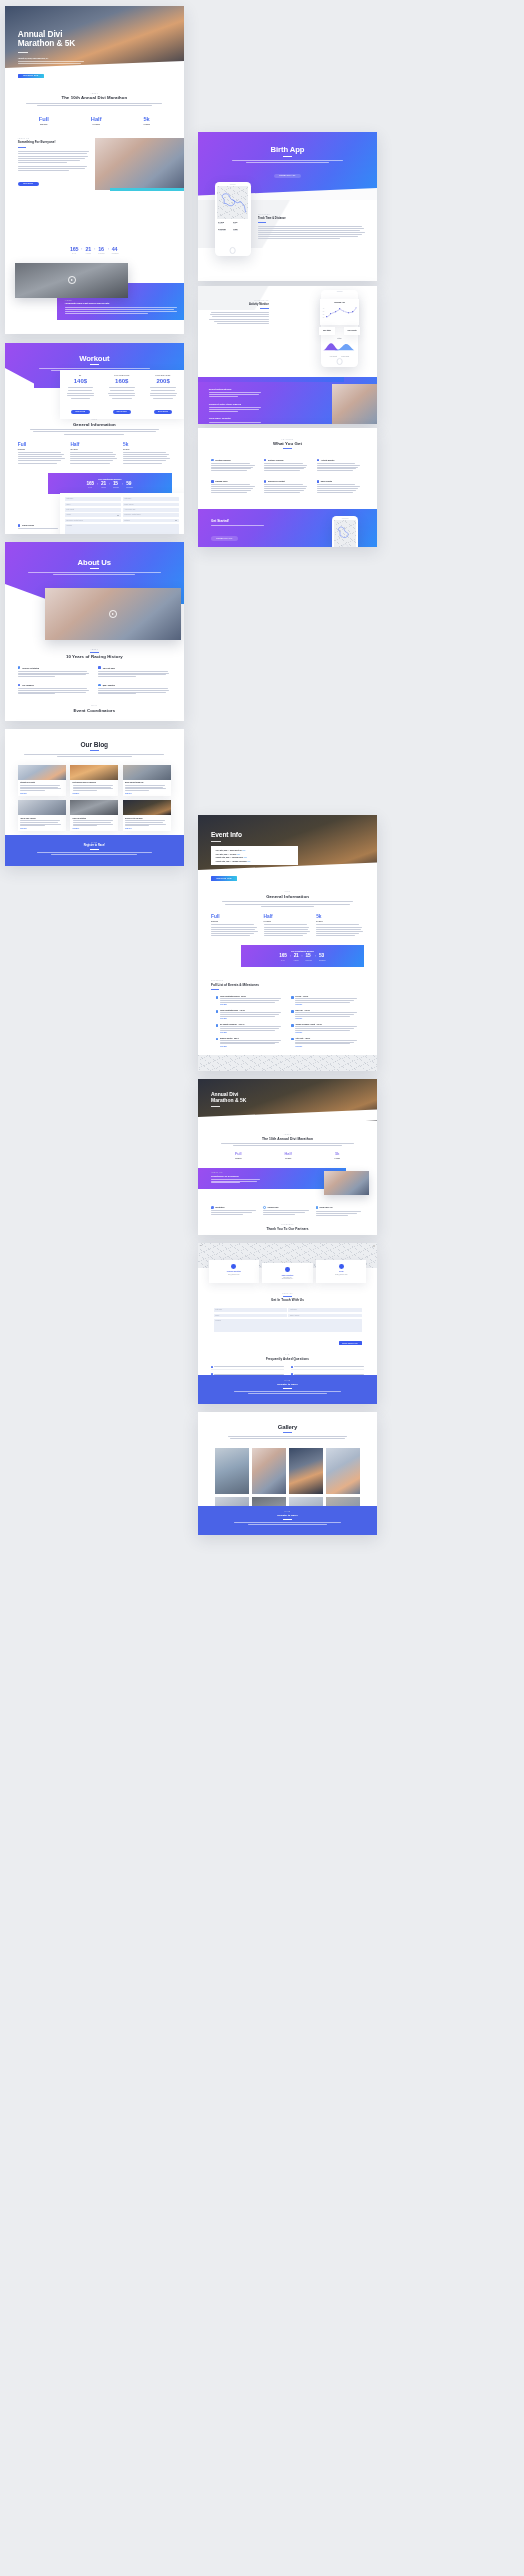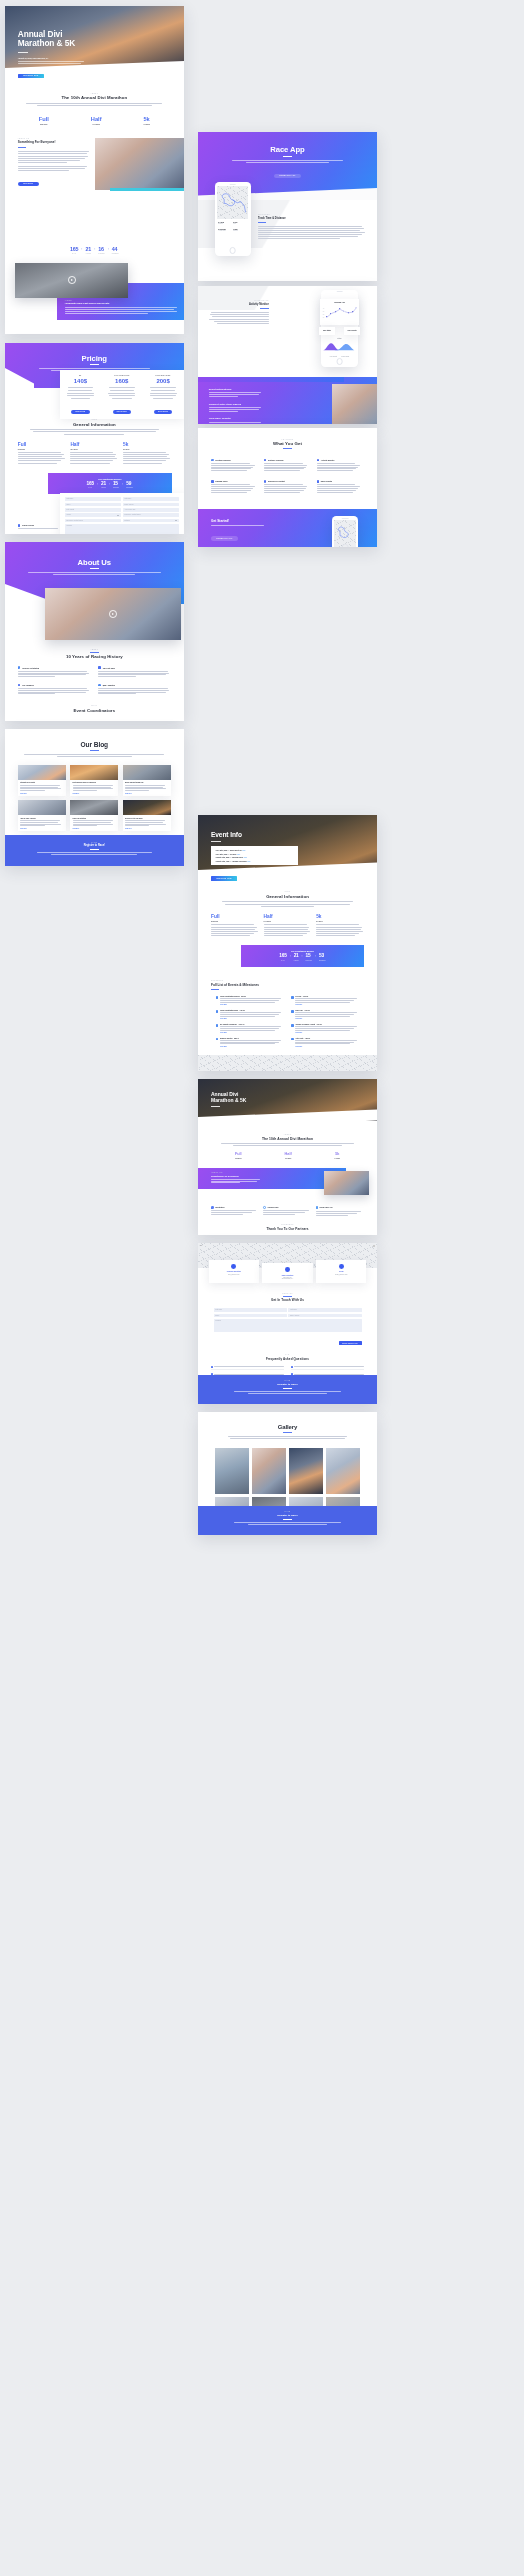--- a/index.html
+++ b/index.html
@@ -227,21 +227,21 @@
     
     
   </div>
 
 </div>
 
 <div class="page col-l" style="top:343px; height:191px;">
   <div class="grad" style="position:relative;height:45px;overflow:hidden;">
     <div style="position:absolute;left:0;bottom:-15.5px;width:29px;height:36px;background:#fff;transform:skewY(28deg);transform-origin:left bottom;"></div>
     <div style="padding-top:10.7px">
-      <div class="pagetitle">Pricing</div>
+      <div class="pagetitle">Workout</div>
       <div class="rule w"></div>
       <div style="margin-top:3px">
         <div class="tl w" style="width:62%;margin:0 auto 1.3px"></div>
         <div class="tl w" style="width:48%;margin:0 auto"></div>
       </div>
     </div>
   </div>
 
   <div class="card" style="position:absolute;left:55px;right:0px;top:27px;display:flex;padding:4.8px 0;">
     <div style="flex:1;padding:0 3px">
@@ -633,21 +633,21 @@
           </div>
       <div style="text-align:center;margin-top:4.2px"><span class="btn ghost">Register</span></div>
     </div>
   </div>
 </div>
 
 <div class="page col-r" style="top:132px; height:149px;">
   <div class="grad" style="position:relative;height:68px;overflow:hidden">
     <div style="position:absolute;left:0;right:0;bottom:0;height:12px;background:#fbfbfc;transform:skewY(-2.4deg);transform-origin:right bottom;"></div>
     <div style="padding-top:13px;position:relative">
-      <div class="pagetitle">Race App</div>
+      <div class="pagetitle">Birth App</div>
       <div class="rule w"></div>
       <div style="margin-top:3px">
             <div class="tl w" style="width:62%;margin:0 auto 1.3px"></div>
             <div class="tl w" style="width:46%;margin:0 auto"></div>
           </div>
       <div style="text-align:center;margin-top:4.8px"><span class="btn ghost">Download App</span></div>
     </div>
   </div>
   <div style="position:absolute;inset:68px 0 auto 0;height:48px;background:linear-gradient(120deg,#f2f3f5 0%,#f2f3f5 44%,#fff 45%,#fff 100%)"></div>
 

